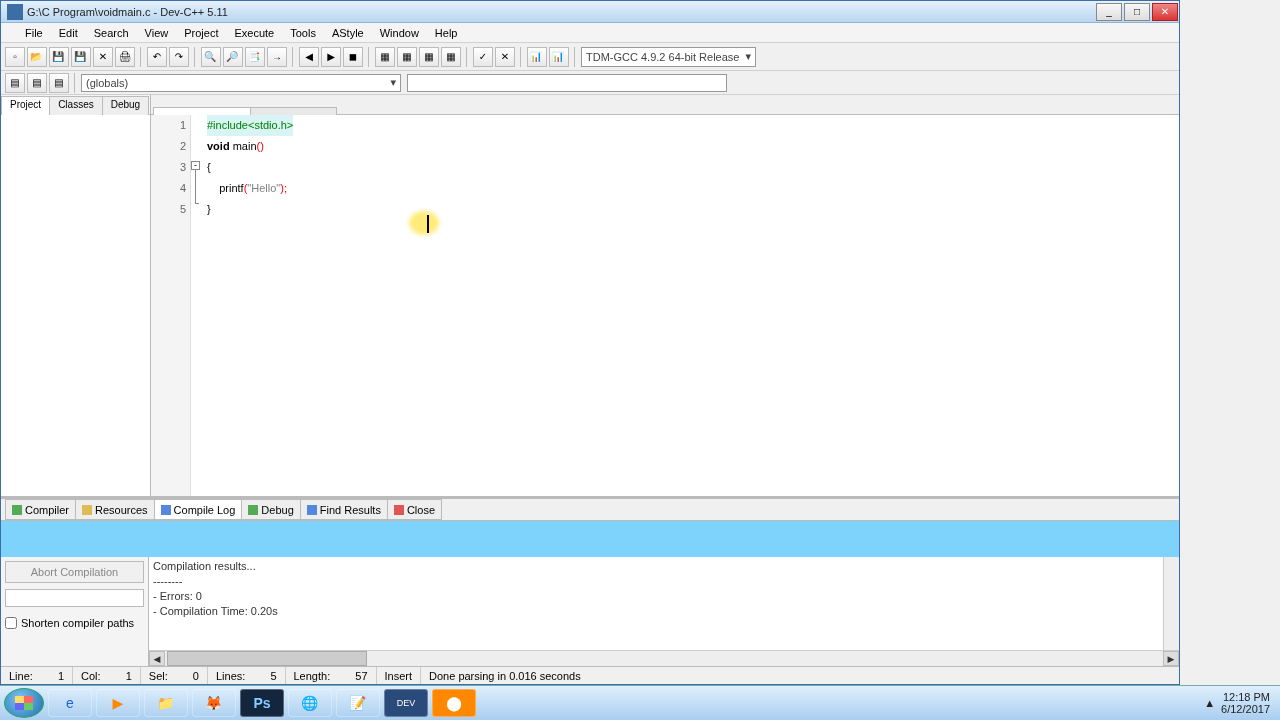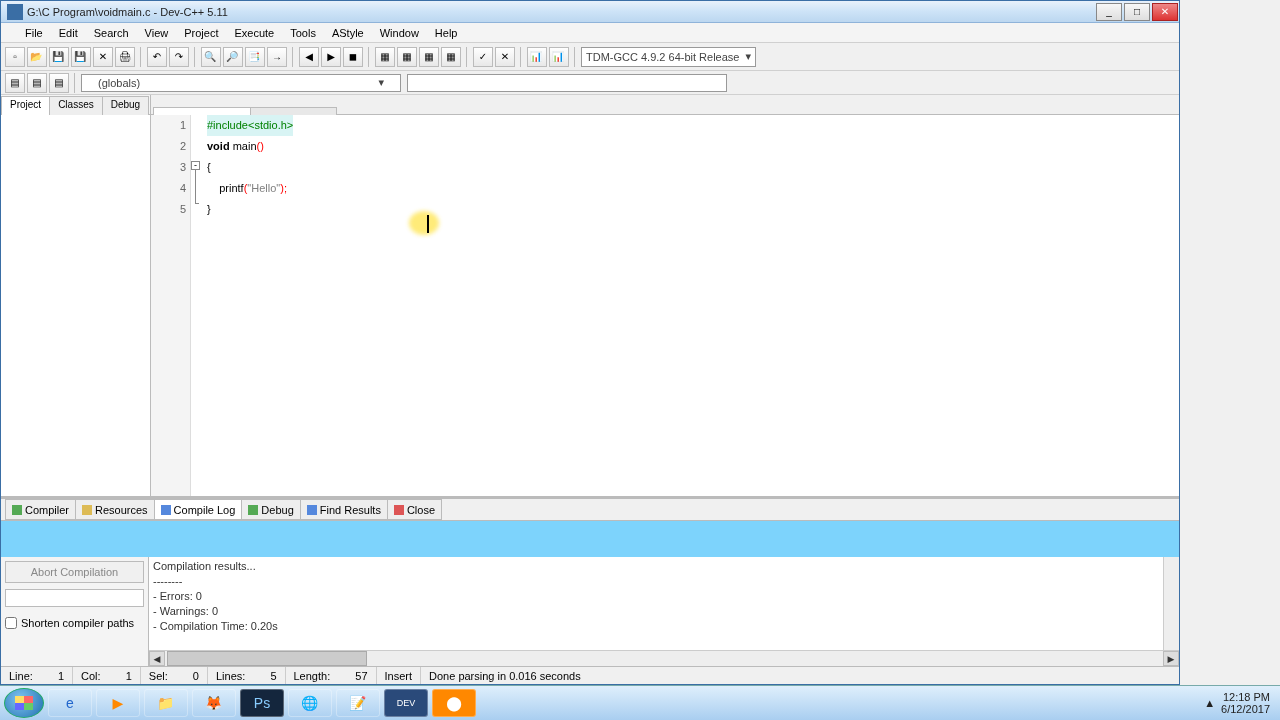--- a/index.html
+++ b/index.html
@@ -17,21 +17,21 @@
 .menubar { height: 20px; background: #f4f4f4; display: flex; align-items: center; padding: 0 16px; border-bottom: 1px solid #d0d0d0; }
 .menu-item { padding: 2px 8px; cursor: default; }
 
 .toolbar1 { height: 28px; background: #f0f0f0; border-bottom: 1px solid #d0d0d0; display: flex; align-items: center; padding: 0 4px; gap: 2px; }
 .tbtn { width: 20px; height: 20px; border: 1px solid #bbb; background: linear-gradient(#fff,#e8e8e8); display: flex; align-items: center; justify-content: center; font-size: 10px; }
 .tsep { width: 2px; height: 20px; border-left: 1px solid #bbb; margin: 0 3px; }
 .compiler-dropdown { height: 20px; border: 1px solid #999; background: #fff; padding: 0 4px; display: flex; align-items: center; font-family: monospace; font-size: 10px; color: #444; }
 .compiler-dropdown .arrow { margin-left: 6px; }
 
 .toolbar2 { height: 24px; background: #f0f0f0; border-bottom: 1px solid #d0d0d0; display: flex; align-items: center; padding: 0 4px; gap: 2px; }
-.scope-dropdown { width: 320px; height: 18px; border: 1px solid #999; background: #fff; padding: 0 16px; font-family: monospace; font-size: 10px; color: #444; display: flex; align-items: center; justify-content: space-between; }
+.scope-dropdown { width: 320px; height: 18px; border: 1px solid #999; background: #fff; padding: 0 4px; font-family: monospace; font-size: 10px; color: #444; display: flex; align-items: center; justify-content: space-between; }
 .scope-dropdown2 { width: 320px; height: 18px; border: 1px solid #999; background: #fff; margin-left: 4px; }
 
 .main-area { flex: 1; display: flex; min-height: 0; }
 
 .left-panel { width: 150px; border-right: 1px solid #bbb; display: flex; flex-direction: column; background: #fff; }
 .left-tabs { height: 20px; display: flex; border-bottom: 1px solid #bbb; background: #f4f4f4; }
 .left-tab { padding: 2px 8px; border: 1px solid #bbb; border-bottom: none; background: #fff; margin-right: -1px; position: relative; top: 1px; font-size: 10px; }
 .left-tab.inactive { background: #eee; }
 .left-tree { flex: 1; background: #fff; }
 
@@ -242,21 +242,20 @@
         <div class="prog-bar"></div>
         <label class="shorten-row">
           <input type="checkbox" style="">
           <span>Shorten compiler paths</span>
         </label>
       </div>
       <div class="log-area">
         <div class="log-line">Compilation results...</div>
         <div class="log-line">--------</div>
         <div class="log-line">- Errors: 0</div>
-        <div class="log-line">- Warnings: 0</div>
         <div class="log-line">- Compilation Time: 0.20s</div>
         <div class="vscroll"></div>
         <div class="log-hscroll">
           <div class="hscroll-arrow">◀</div>
           <div class="hscroll-thumb"></div>
           <div class="hscroll-arrow" style="margin-left:auto">▶</div>
         </div>
       </div>
     </div>
   </div>
@@ -273,21 +272,21 @@
 </div>
 
 <div class="taskbar">
   <div class="start-orb">
       <div class="start-flag"></div>
     </div>
   <div class="tb-icon" style="color:#26c">e</div>
   <div class="tb-icon" style="color:#f80">▶</div>
   <div class="tb-icon" style="color:#fc6">📁</div>
   <div class="tb-icon" style="color:#f60">🦊</div>
-  <div class="tb-icon" style="background:#14263d;color:#8cf;font-weight:normal">Ps</div>
+  <div class="tb-icon" style="background:#14263d;color:#8cf;font-weight:bold">Ps</div>
   <div class="tb-icon">🌐</div>
   <div class="tb-icon">📝</div>
   <div class="tb-icon active" style="background:#2a4a7a;color:#fff;font-size:9px">DEV</div>
   <div class="tb-icon" style="background:#f80;color:#fff">⬤</div>
   <div class="tb-right">
     <span>▲</span>
     <div class="clock">
       <div>12:18 PM</div>
       <div>6/12/2017</div>
     </div>

